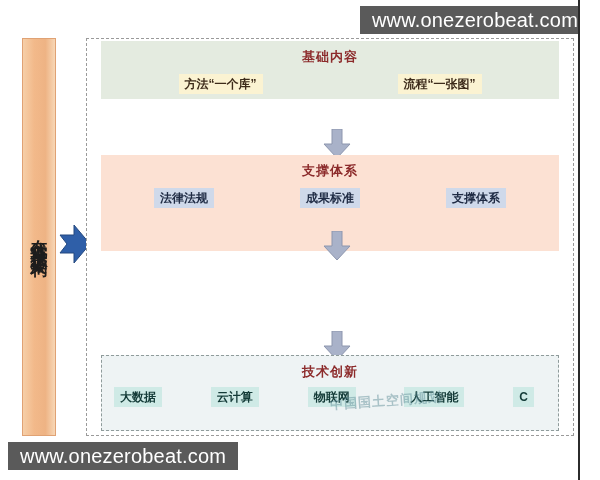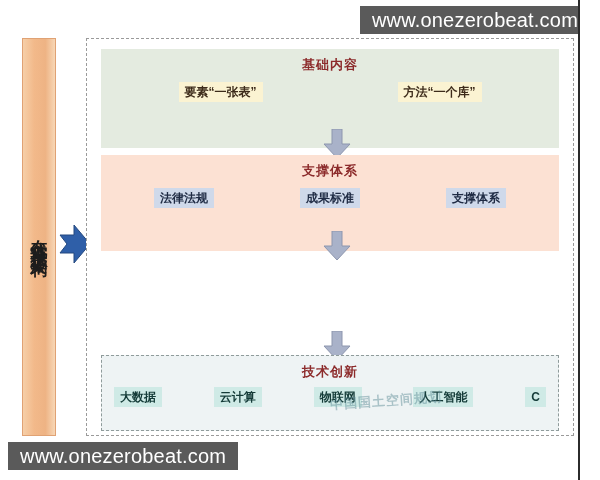--- a/index.html
+++ b/index.html
@@ -109,22 +109,22 @@
   .chip {
     font-size: 12px;
     font-weight: bold;
     padding: 2px 6px;
     white-space: nowrap;
     line-height: 1.35;
   }
 
   
   #band-basic {
-    top: 10px;
-    height: 99px;
+    top: 2px;
+    height: 58px;
     background: #e4ebe0;
   }
   #band-basic .chip {
     background: #fbf3d2;
     color: #3d2b1a;
   }
 
   
   #band-support {
     top: 116px;
@@ -149,21 +149,21 @@
 
   
   #band-tech {
     top: 316px;
     height: 76px;
     background: #eef3f4;
     border: 1px dashed #8f9b9b;
   }
   #band-tech .band-items {
     justify-content: space-between;
-    padding: 6px 12px 8px 12px;
+    padding: 6px 24px 8px 12px;
   }
   #band-tech .chip {
     background: #cfeae6;
     color: #143b38;
   }
 
   
   .down-arrow {
     position: absolute;
     left: 236px;
@@ -224,22 +224,22 @@
     <svg width="34" height="44" viewBox="0 0 34 44">
       <path d="M2 13 L16 13 L16 3 L32 22 L16 41 L16 31 L2 31 L9 22 Z" fill="#2f5fa8" stroke="#24497f" stroke-width="1"></path>
     </svg>
   </div>
 
   <div class="flow-box">
 
     <div class="band" id="band-basic">
       <div class="band-title">基础内容</div>
       <div class="band-items">
-        <span class="chip">要素“一张表”</span>
         <span class="chip">方法“一个库”</span>
+        <span class="chip">流程“一张图”</span>
       </div>
     </div>
 
     <div class="down-arrow" id="arrow-1">
       <svg width="28" height="30" viewBox="0 0 28 30">
         <path d="M9 0 L19 0 L19 15 L27 15 L14 29 L1 15 L9 15 Z" fill="#a9b2c9" stroke="#8d96ae" stroke-width="1"></path>
       </svg>
     </div>
 
     <div class="band" id="band-support">

